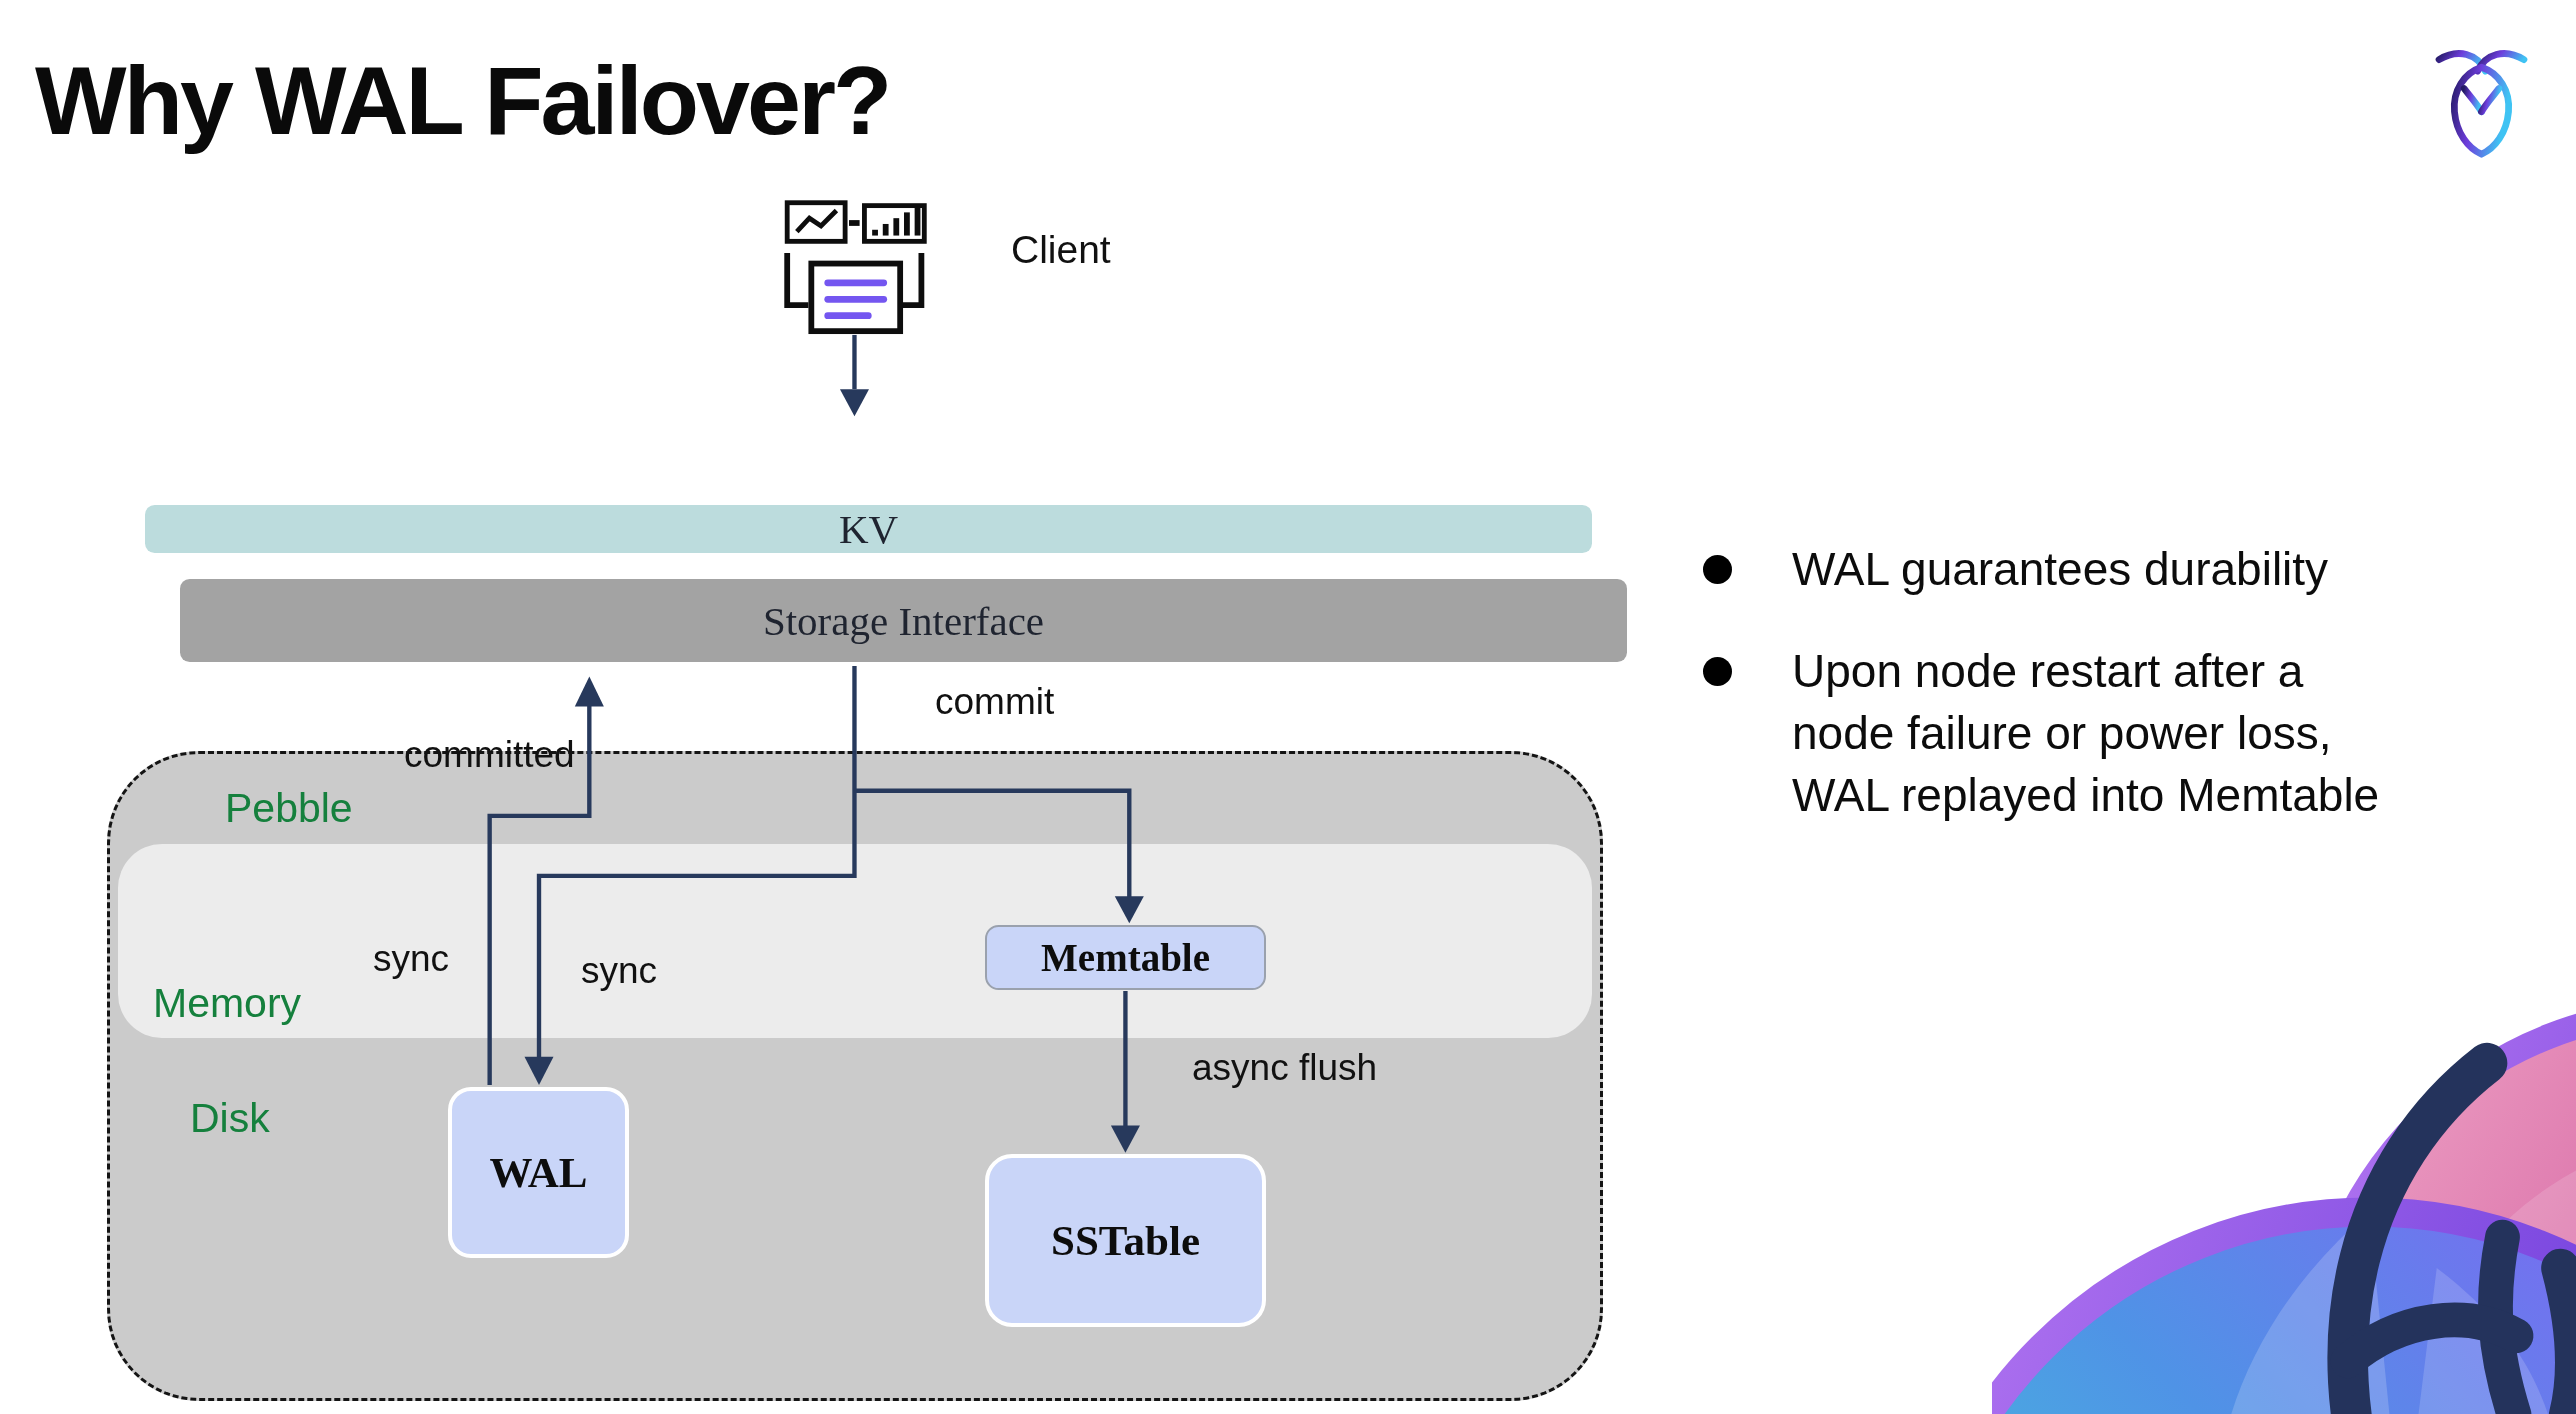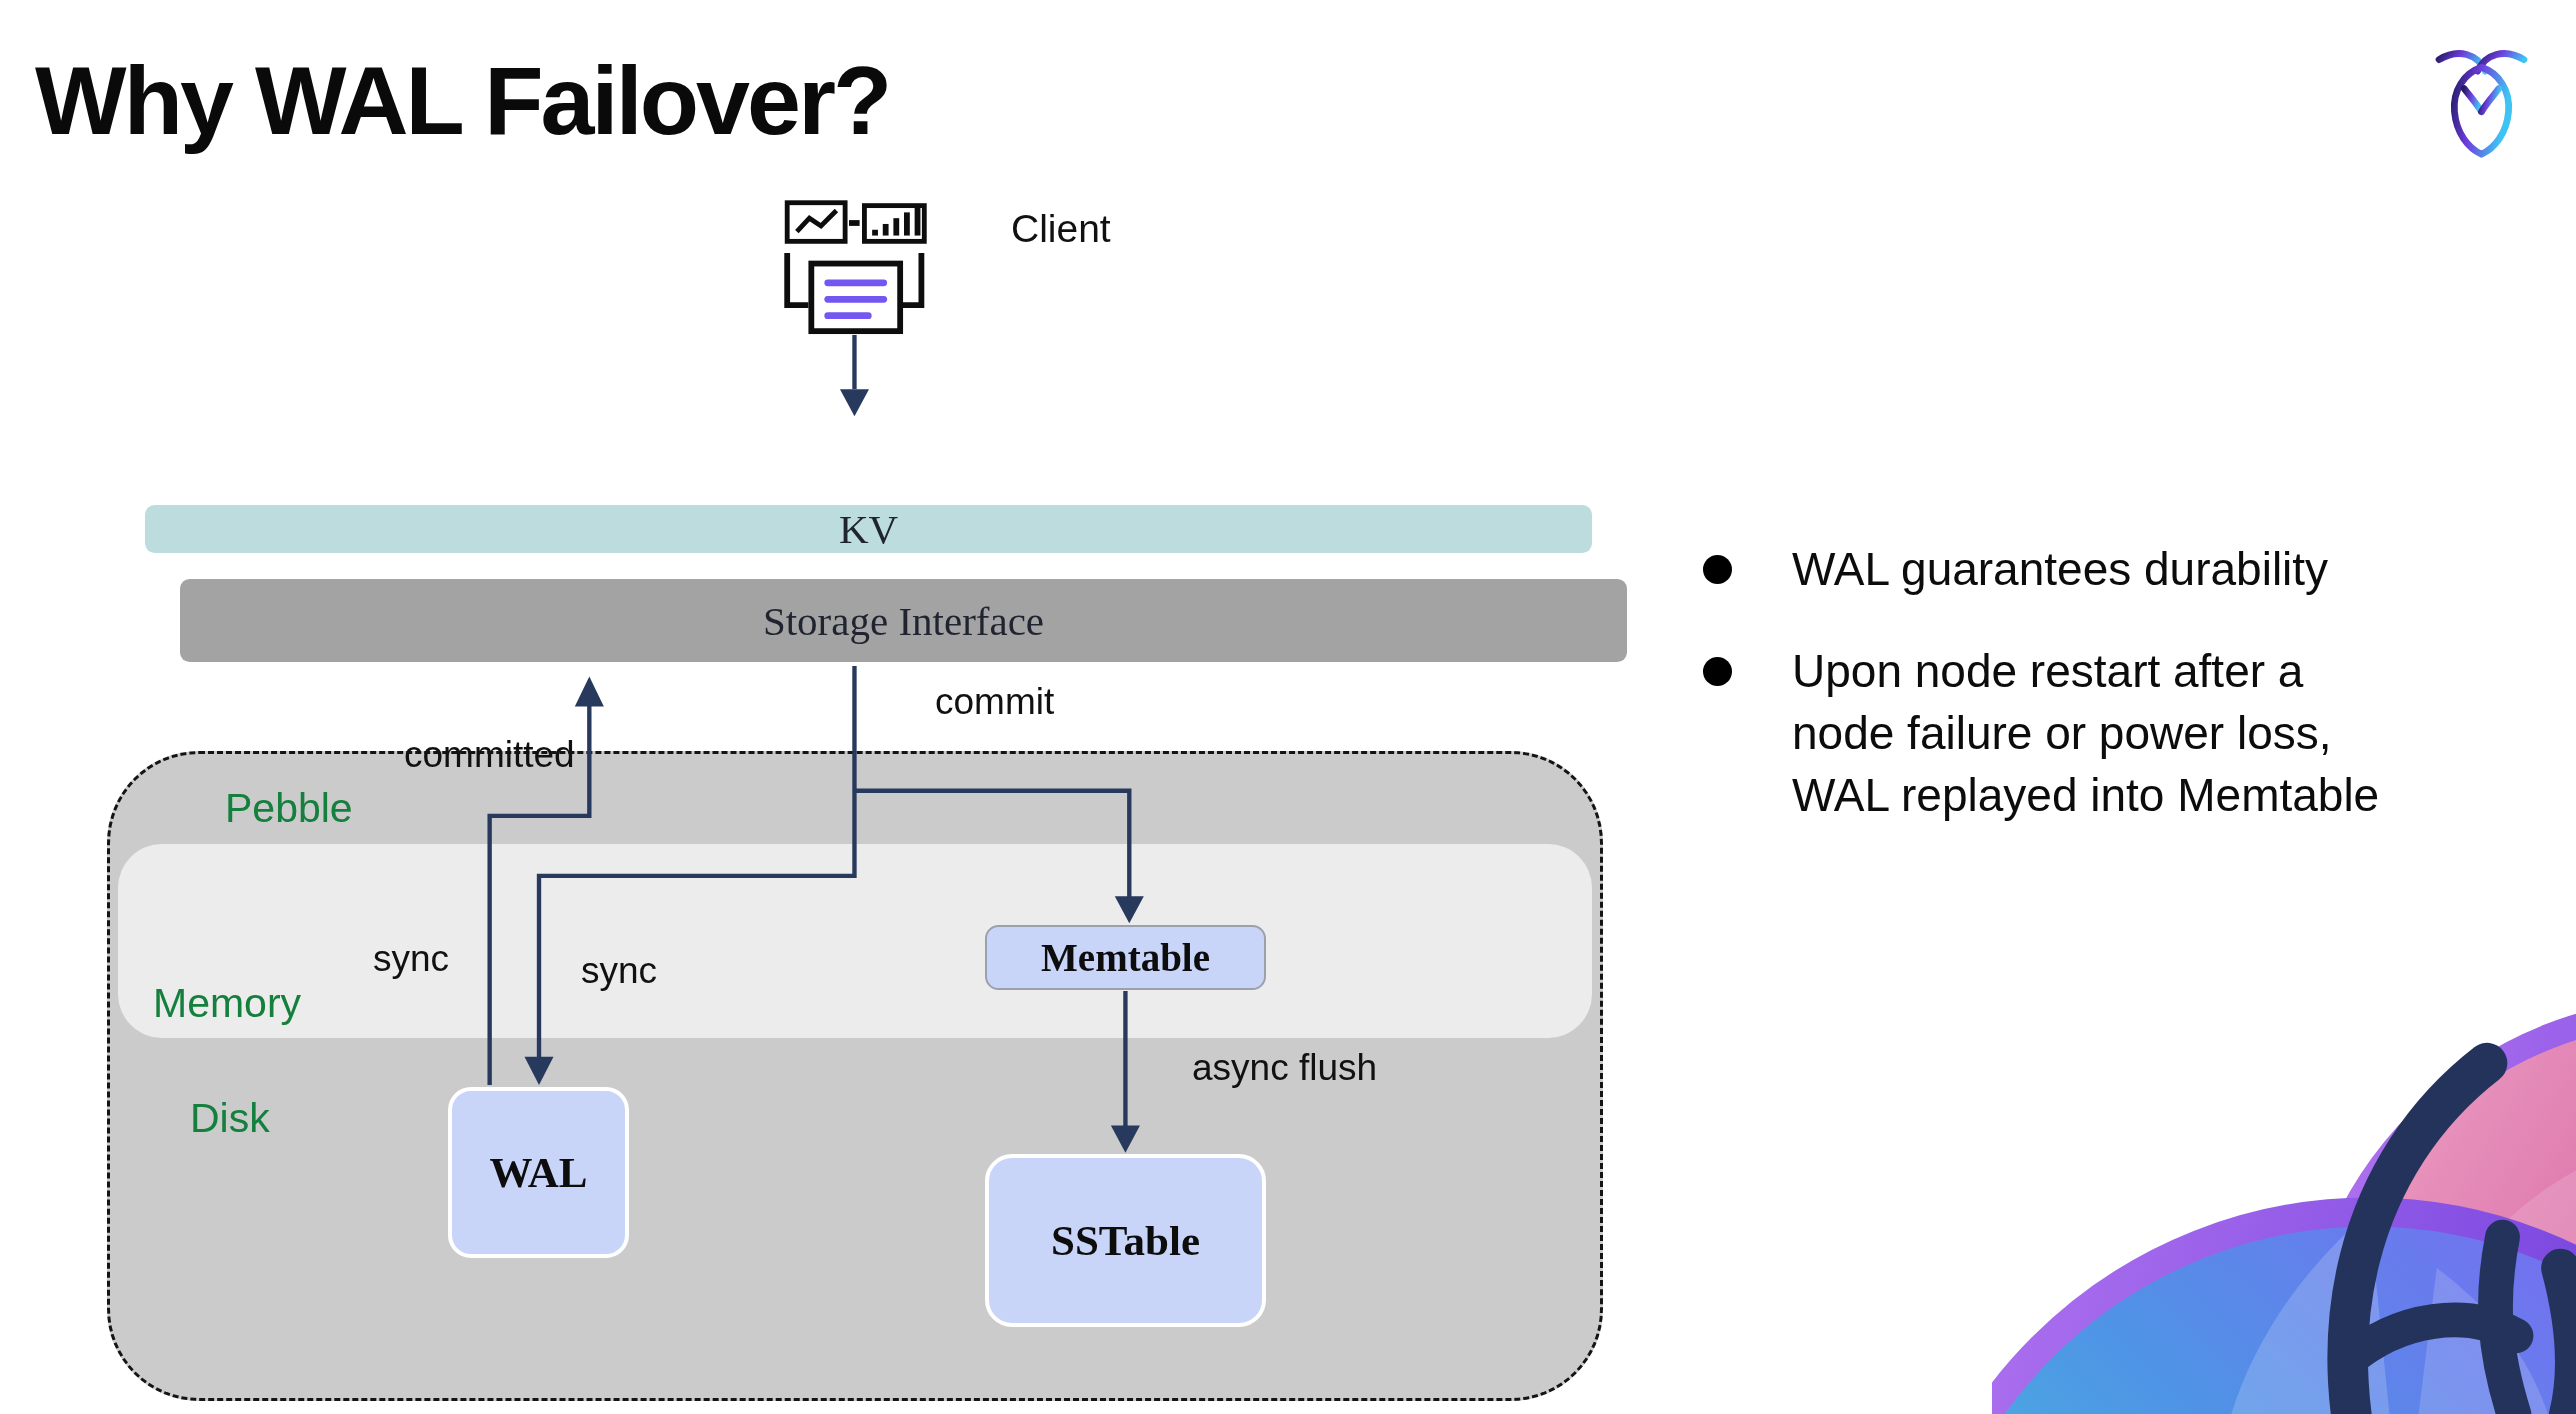--- a/index.html
+++ b/index.html
@@ -29,21 +29,21 @@
   .node{position:absolute;background:#c9d5f8;display:flex;align-items:center;justify-content:center;
         font-family:"Liberation Serif",serif;font-weight:bold;color:#0d0d0d;box-sizing:border-box;}
   .node-memtable{left:985px;top:925px;width:281px;height:65px;border:2.9px solid #9aa1ad;
                  border-radius:13.5px;font-size:39px;}
   .node-wal{left:448px;top:1087px;width:181px;height:171px;border:4.8px solid #ffffff;
             border-radius:23px;font-size:43px;}
   .node-sstable{left:985px;top:1154px;width:281px;height:173px;border:4.8px solid #ffffff;
                 border-radius:27px;font-size:43px;}
   
   .edge-label{position:absolute;font-size:37px;color:#111;line-height:41px;}
-  .lbl-client{left:1011px;top:208px;font-size:39px;}
+  .lbl-client{left:1011px;top:229px;font-size:39px;}
   .lbl-committed{left:404px;top:734px;}
   .lbl-commit{left:908px;top:681px;margin-left:27px;}
   .lbl-sync-left{left:373px;top:938px;}
   .lbl-sync-right{left:581px;top:950px;}
   .lbl-async{left:1192px;top:1047px;}
   
   .arrows,.client-icon,.brand-logo,.corner-art{position:absolute;}
   .arrows{left:0;top:0;width:2576px;height:1415px;pointer-events:none;}
   .client-icon{left:780px;top:195px;width:165px;height:140px;}
   .brand-logo{left:2435px;top:48px;width:93px;height:110px;}

